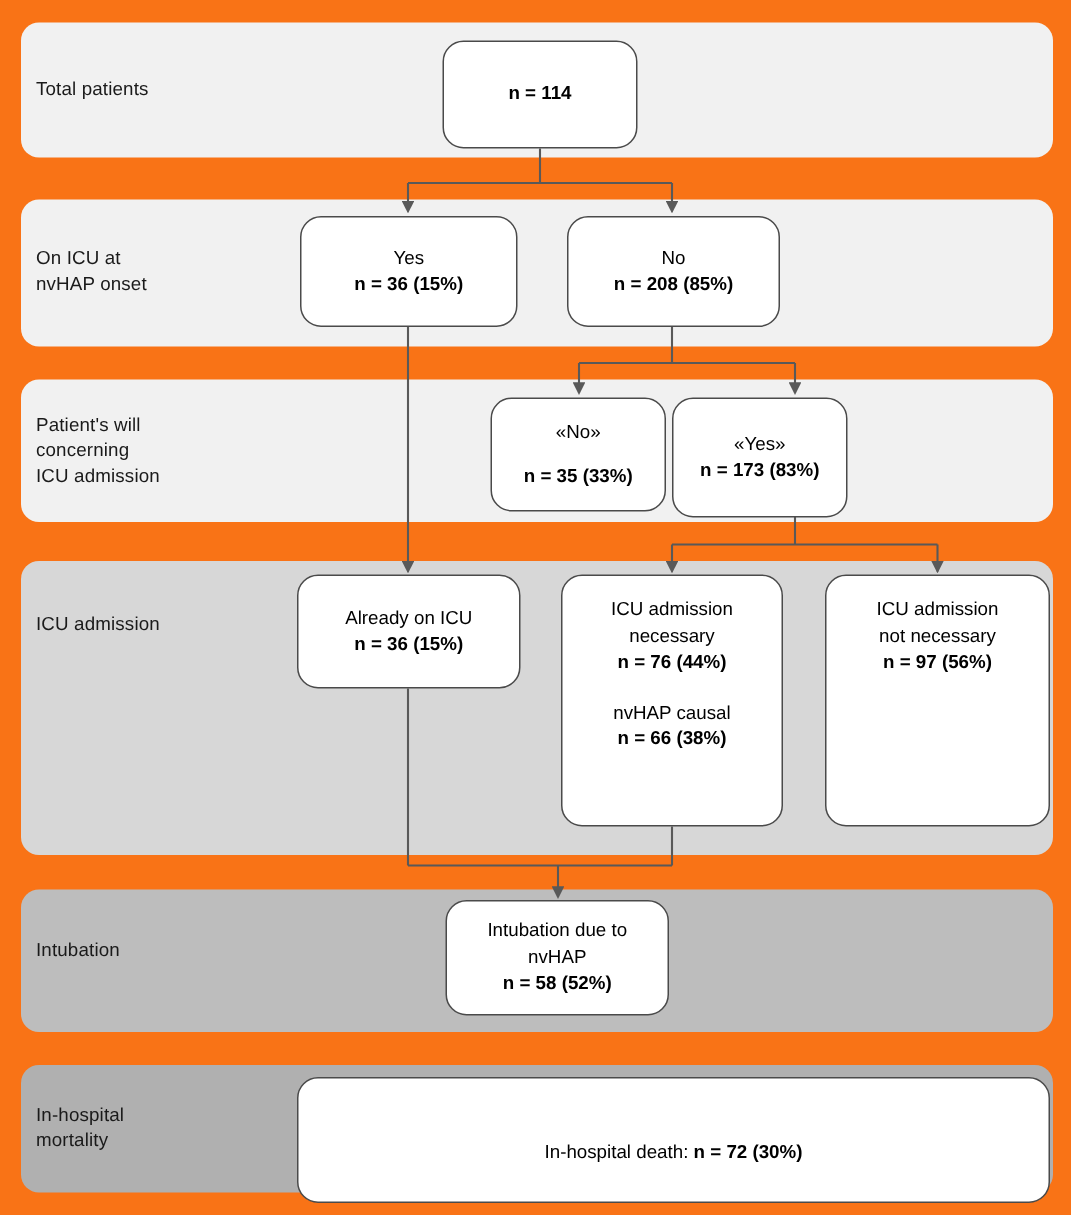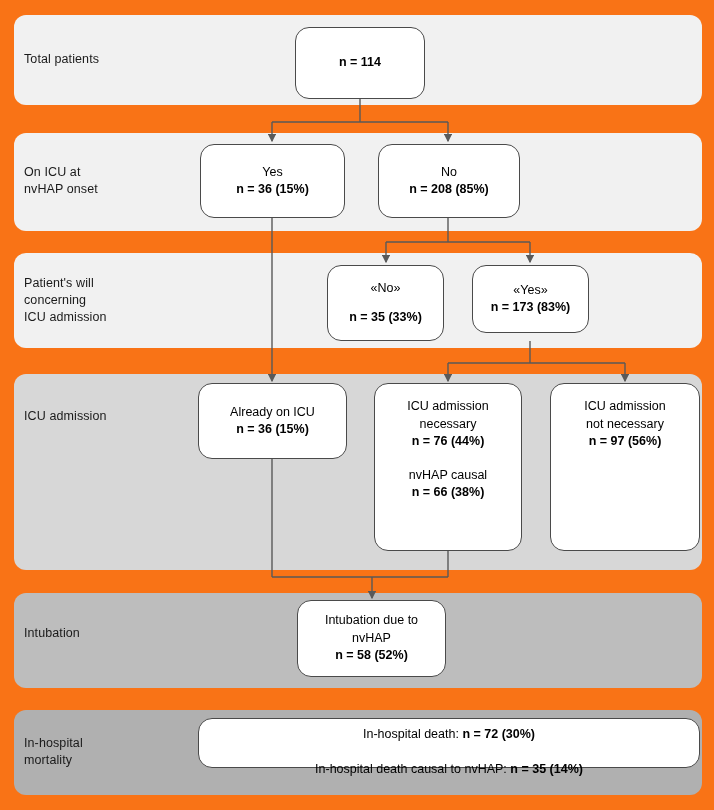--- a/index.html
+++ b/index.html
@@ -127,21 +127,21 @@
   <div class="node" style="left:378px; top:144px; width:142px; height:74px;">
     <span class="ln">No</span>
     <span class="ln bold">n = 208 (85%)</span>
   </div>
 
   <div class="node" style="left:327px; top:265px; width:117px; height:76px;gap:12px;">
     <span class="ln">«No»</span>
     <span class="ln bold">n = 35 (33%)</span>
   </div>
 
-  <div class="node" style="left:472px; top:265px; width:117px; height:68px;">
+  <div class="node" style="left:448px; top:265px; width:117px; height:80px;">
     <span class="ln">«Yes»</span>
     <span class="ln bold">n = 173 (83%)</span>
   </div>
 
   <div class="node" style="left:198px; top:383px; width:149px; height:76px;">
     <span class="ln">Already on ICU</span>
     <span class="ln bold">n = 36 (15%)</span>
   </div>
 
   <div class="node top-align" style="left:374px; top:383px; width:148px; height:168px;">
@@ -158,22 +158,19 @@
 not necessary</span>
     <span class="ln bold">n = 97 (56%)</span>
   </div>
 
   <div class="node" style="left:297px; top:600px; width:149px; height:77px;">
     <span class="ln">Intubation due to
 nvHAP</span>
     <span class="ln bold">n = 58 (52%)</span>
   </div>
 
-  <div class="node" style="left:198px; top:718px; width:502px; height:50px;">
+  <div class="node" style="left:198px; top:718px; width:502px; height:84px;">
     <span class="ln">
       <span>In-hospital death: </span><span class="bold">n = 72 (30%)</span>
-    </span>
-    <span class="ln">
-      <span>In-hospital death causal to nvHAP: </span><span class="bold">n = 35 (14%)</span>
     </span>
   </div>
 
 </div>
 
 </body></html>

